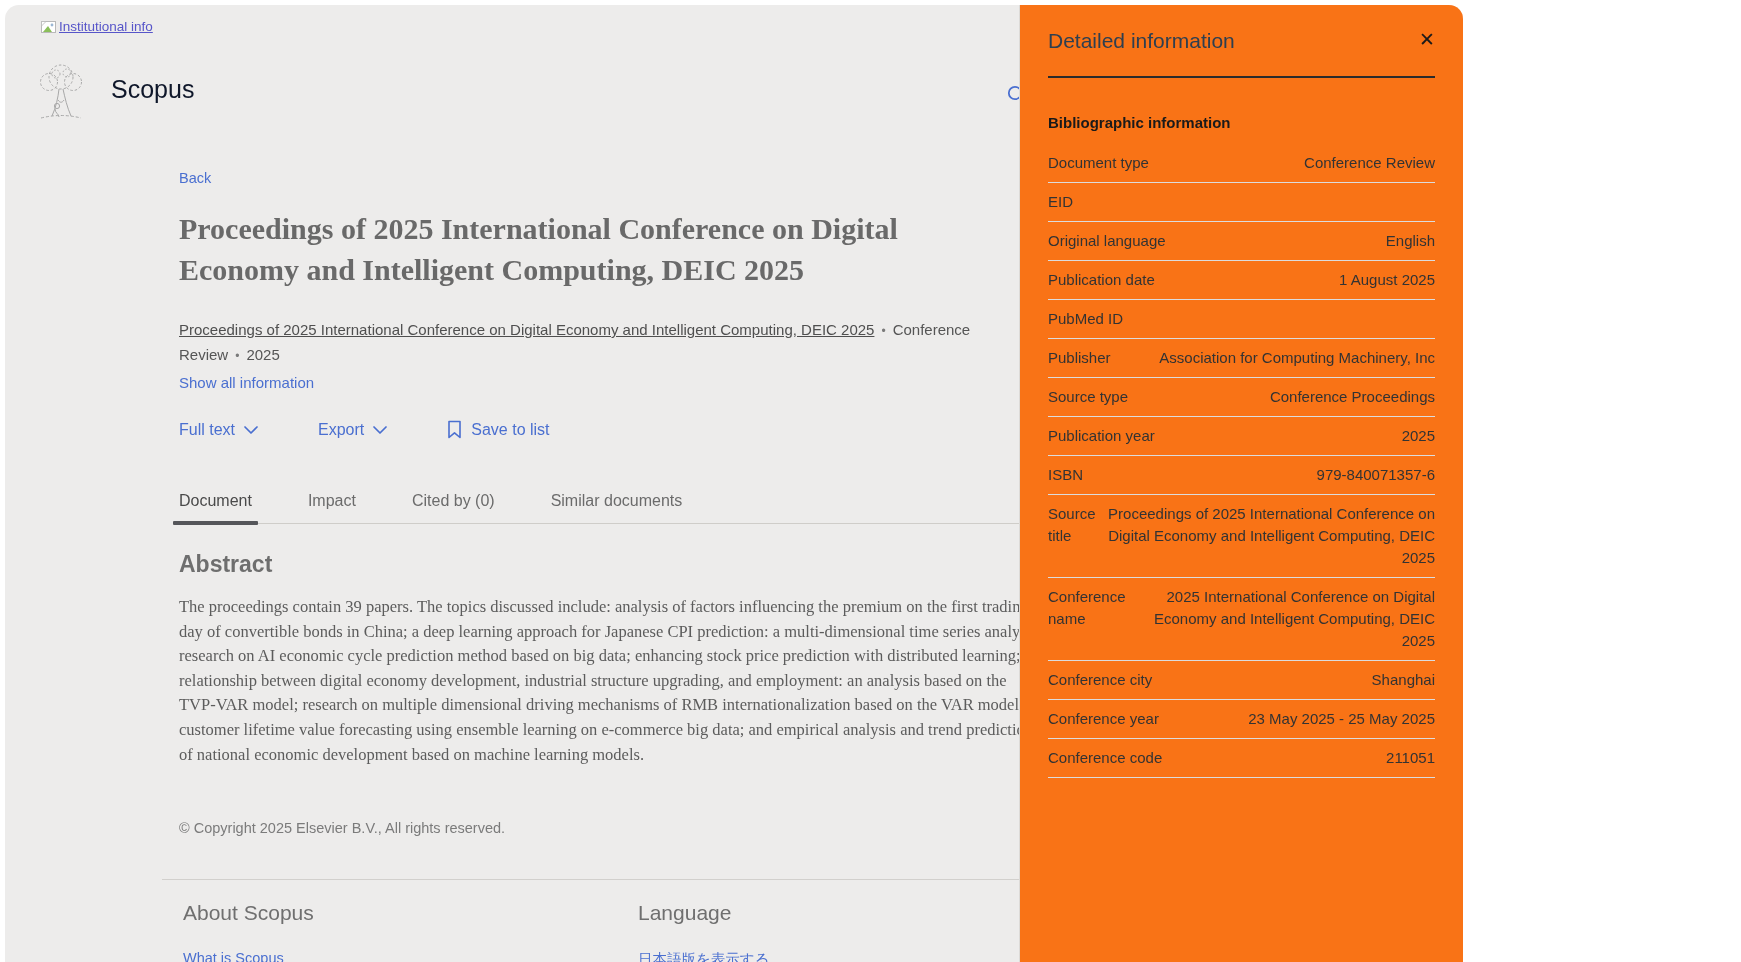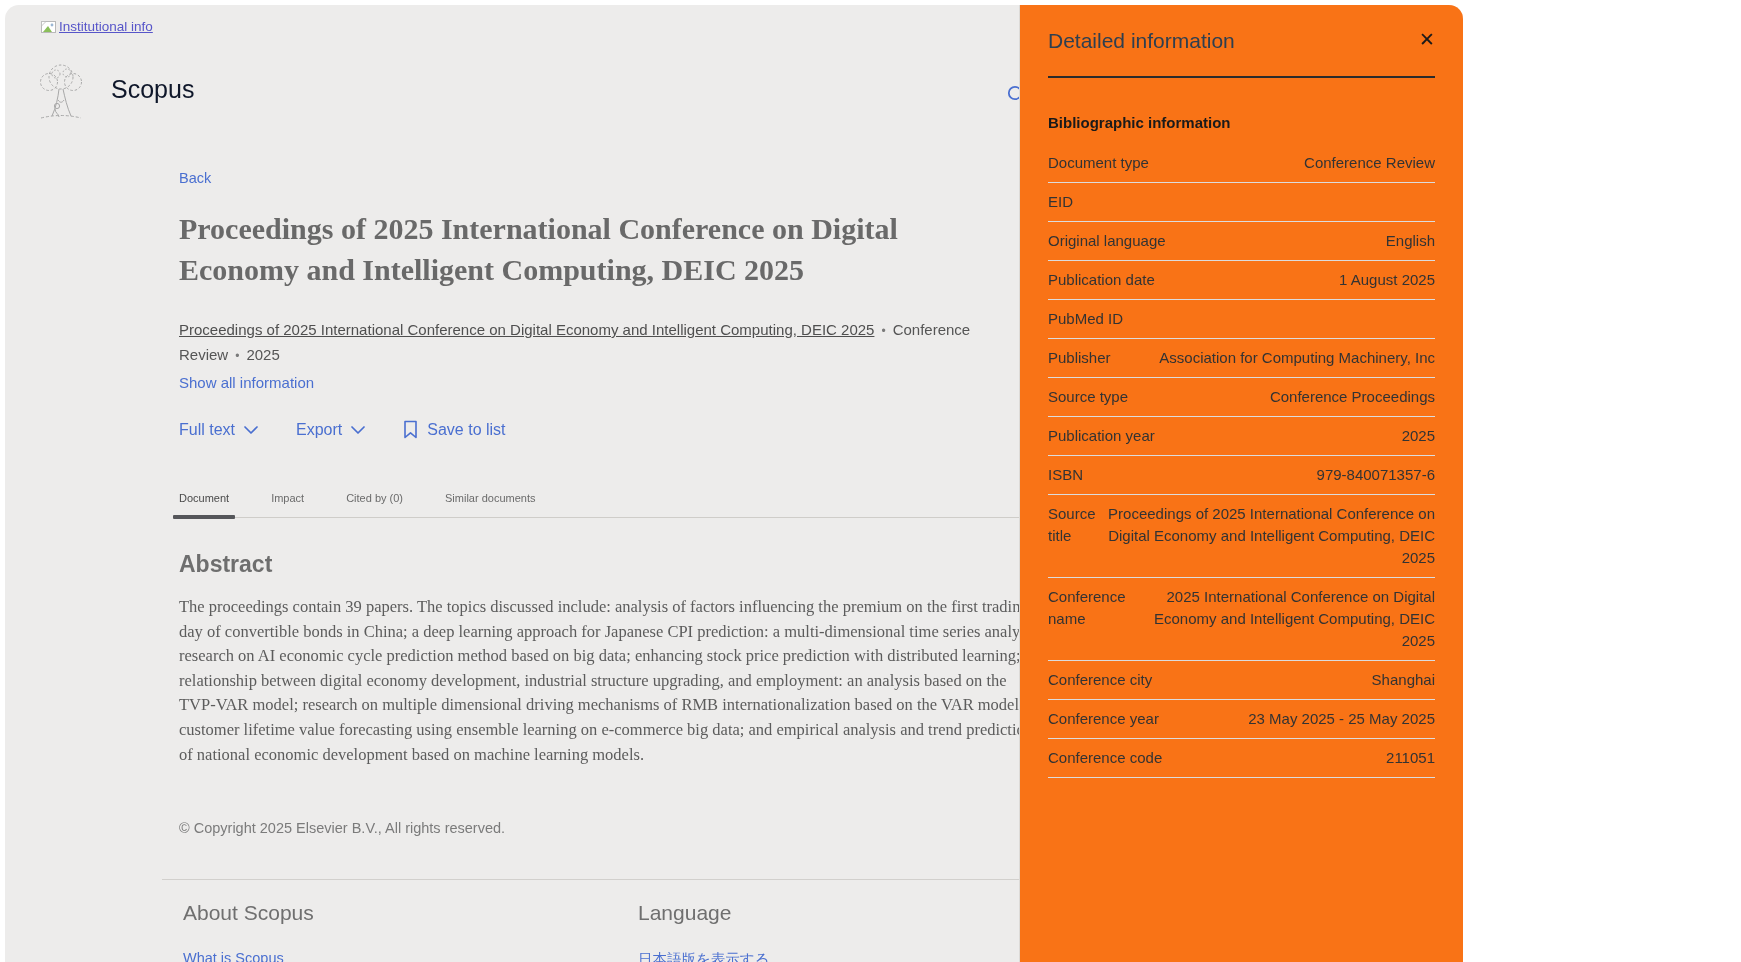--- a/index.html
+++ b/index.html
@@ -22,26 +22,26 @@
 
   
   .back { position:absolute; left:174px; top:165px; font-size:14.5px; }
   .title { position:absolute; left:174px; top:203px; width:790px;
            font-family:"Liberation Serif", serif; font-size:30px; line-height:41px; color:#696969; }
   .sourceline { position:absolute; left:174px; top:313px; width:810px;
                 font-size:15px; line-height:24px; color:#555; }
   .sourceline a.src { color:#4f4f4f; text-decoration:underline; }
   .dot { color:#7a7a7a; font-size:12px; padding:0 7px; }
   .showall { position:absolute; left:174px; top:369px; font-size:15px; }
-  .actions { position:absolute; left:174px; top:415px; display:flex; align-items:center; gap:38px;
+  .actions { position:absolute; left:174px; top:415px; display:flex; align-items:center; gap:60px;
              font-size:16px; }
   .actions .act { display:flex; align-items:center; gap:9px; cursor:pointer; color:#4a6fd0; }
 
-  .tabs { position:absolute; left:174px; top:487px; width:1123px; display:flex; gap:42px;
-          border-bottom:1px solid #cfcdc9; padding-bottom:13px; font-size:11px; color:#6b6b6b; }
+  .tabs { position:absolute; left:174px; top:487px; width:1123px; display:flex; gap:56px;
+          border-bottom:1px solid #cfcdc9; padding-bottom:13px; font-size:16px; color:#6b6b6b; }
   .tab { position:relative; cursor:pointer; }
   .tab.active { color:#4a4a4a; }
   .tab.active::after { content:""; position:absolute; left:-6px; right:-6px; bottom:-15px; height:4px;
                        background:#55565a; border-radius:1px; }
 
   .abstract-h { position:absolute; left:174px; top:546px; font-size:23px; color:#6e6e6e; }
   .abstract-t { position:absolute; left:174px; top:590px; width:868px;
                 font-family:"Liberation Serif", serif; font-size:16.5px; line-height:24.6px; color:#5c5c5c; }
   .copyright { position:absolute; left:174px; top:815px; font-size:14.5px; color:#7b7b7b; }
 

